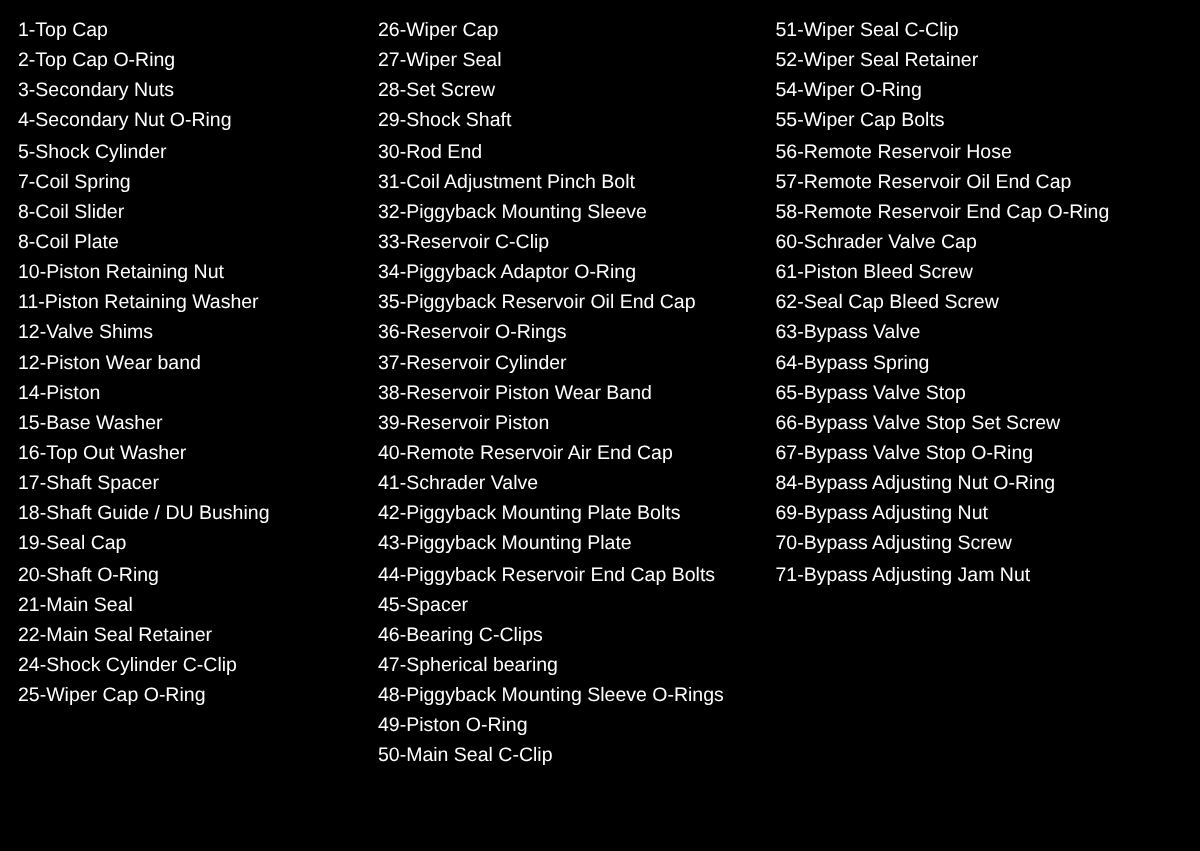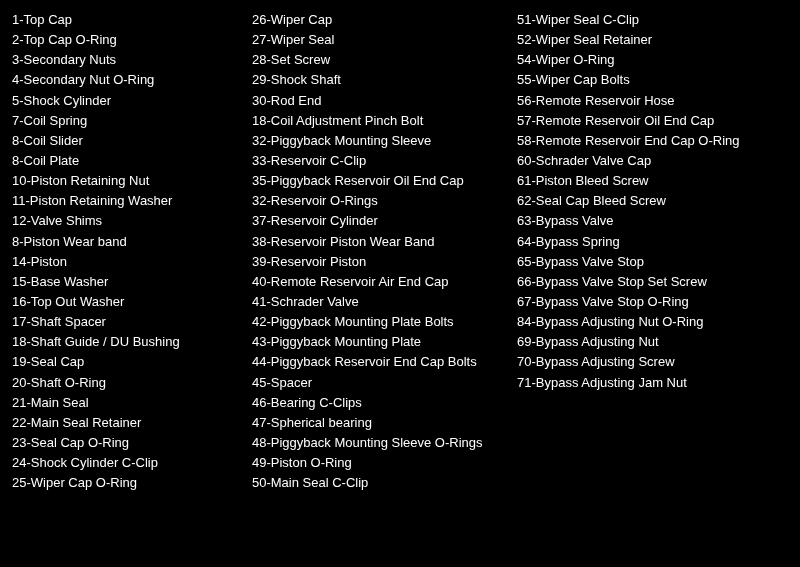--- a/index.html
+++ b/index.html
@@ -53,45 +53,45 @@
       <div class="item">2-Top Cap O-Ring</div>
       <div class="item">3-Secondary Nuts</div>
       <div class="item">4-Secondary Nut O-Ring</div>
       <div class="item">5-Shock Cylinder</div>
       <div class="item">7-Coil Spring</div>
       <div class="item">8-Coil Slider</div>
       <div class="item">8-Coil Plate</div>
       <div class="item">10-Piston Retaining Nut</div>
       <div class="item">11-Piston Retaining Washer</div>
       <div class="item">12-Valve Shims</div>
-      <div class="item">8-Piston Wear band</div>
+      <div class="item">12-Piston Wear band</div>
       <div class="item">14-Piston</div>
       <div class="item">15-Base Washer</div>
       <div class="item">16-Top Out Washer</div>
       <div class="item">17-Shaft Spacer</div>
       <div class="item">18-Shaft Guide / DU Bushing</div>
       <div class="item">19-Seal Cap</div>
       <div class="item">20-Shaft O-Ring</div>
       <div class="item">21-Main Seal</div>
       <div class="item">22-Main Seal Retainer</div>
-      <div class="item">23-Seal Cap O-Ring</div>
       <div class="item">24-Shock Cylinder C-Clip</div>
       <div class="item">25-Wiper Cap O-Ring</div>
     </div>
     <div class="column col2">
       <div class="item">26-Wiper Cap</div>
       <div class="item">27-Wiper Seal</div>
       <div class="item">28-Set Screw</div>
       <div class="item">29-Shock Shaft</div>
       <div class="item">30-Rod End</div>
-      <div class="item">18-Coil Adjustment Pinch Bolt</div>
+      <div class="item">31-Coil Adjustment Pinch Bolt</div>
       <div class="item">32-Piggyback Mounting Sleeve</div>
       <div class="item">33-Reservoir C-Clip</div>
+      <div class="item">34-Piggyback Adaptor O-Ring</div>
       <div class="item">35-Piggyback Reservoir Oil End Cap</div>
-      <div class="item">32-Reservoir O-Rings</div>
+      <div class="item">36-Reservoir O-Rings</div>
       <div class="item">37-Reservoir Cylinder</div>
       <div class="item">38-Reservoir Piston Wear Band</div>
       <div class="item">39-Reservoir Piston</div>
       <div class="item">40-Remote Reservoir Air End Cap</div>
       <div class="item">41-Schrader Valve</div>
       <div class="item">42-Piggyback Mounting Plate Bolts</div>
       <div class="item">43-Piggyback Mounting Plate</div>
       <div class="item">44-Piggyback Reservoir End Cap Bolts</div>
       <div class="item">45-Spacer</div>
       <div class="item">46-Bearing C-Clips</div>

